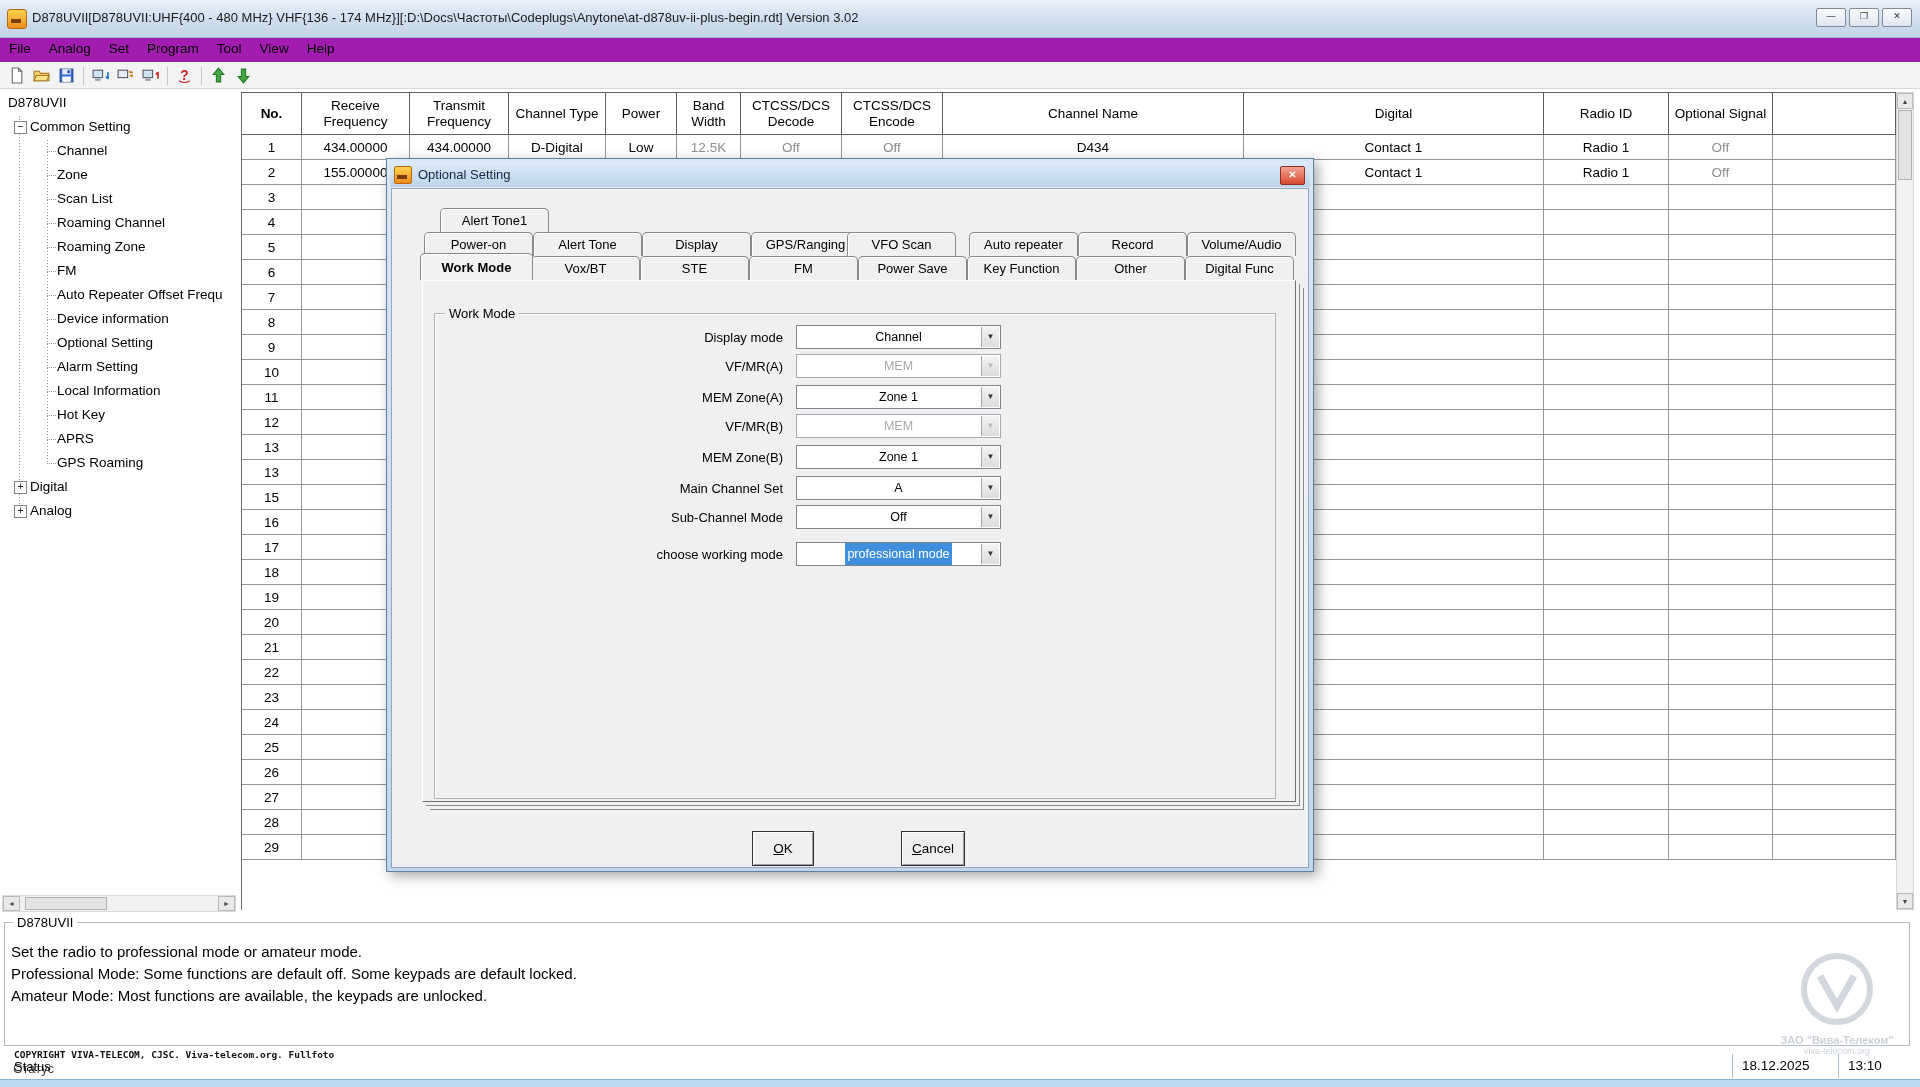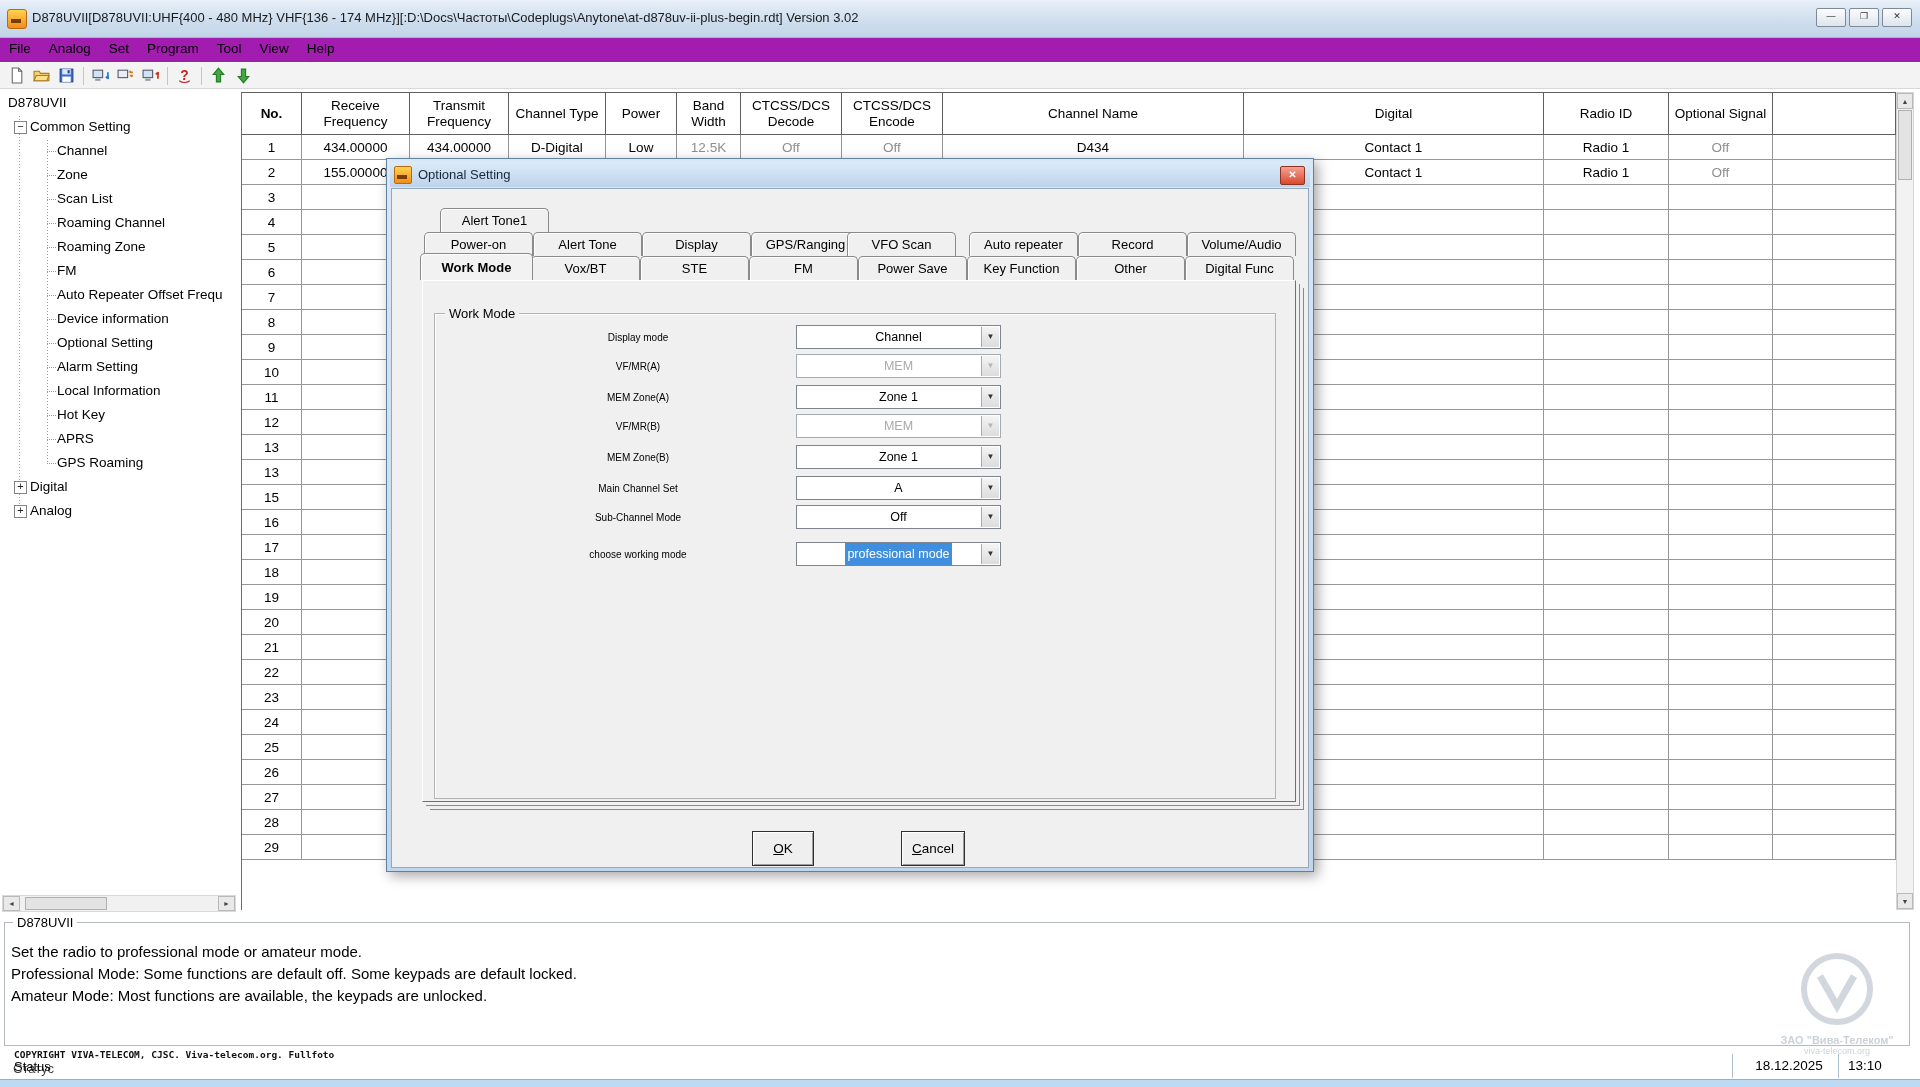--- a/index.html
+++ b/index.html
@@ -75,21 +75,21 @@
   .tab{position:absolute;height:24px;background:#f0f0f0;border:1px solid #8a8a8a;border-bottom:none;
        border-radius:5px 5px 0 0;box-shadow:inset 1px 1px 0 #fff;font-size:13px;
        display:flex;align-items:center;justify-content:center;box-sizing:border-box;}
   .tab.active{font-weight:bold;height:27px;z-index:3;background:#f2f2f2;}
   .tpanel{position:absolute;left:30px;top:91px;width:874px;height:522px;background:#f0f0f0;
           border:1px solid;border-color:#ffffff #6f6f6f #6f6f6f #ffffff;box-sizing:border-box;z-index:2;}
   .stack1{position:absolute;left:34px;top:95px;width:874px;height:522px;border-right:1px solid #8a8a8a;border-bottom:1px solid #8a8a8a;box-sizing:border-box;}
   .stack2{position:absolute;left:38px;top:99px;width:874px;height:522px;border-right:1px solid #8a8a8a;border-bottom:1px solid #8a8a8a;box-sizing:border-box;}
   .grpbox{position:absolute;left:41px;top:123px;width:842px;height:486px;border:1px solid #b2b2b2;box-shadow:1px 1px 0 #fff inset;box-sizing:border-box;}
   .grp-label{position:absolute;top:-8px;left:10px;background:#f0f0f0;padding:0 4px;font-size:13px;}
-  .flabel{position:absolute;left:100px;width:290px;text-align:center;font-size:10px;height:25px;line-height:25px;}
+  .flabel{position:absolute;left:100px;width:290px;text-align:right;font-size:13px;height:25px;line-height:25px;}
   .combo{position:absolute;left:403px;width:205px;height:24px;background:#fff;border:1px solid #7e858e;
          font-size:12.5px;text-align:center;line-height:22px;box-sizing:border-box;}
   .combo .val{display:inline-block;padding:0 2px;}
   .combo.selected .val{background:#3f8fde;color:#fff;}
   .combo.disabled{border-color:#a4abb3;}
   .combo.disabled .val{color:#a9a9a9;}
   .carr{position:absolute;top:1px;right:1px;bottom:1px;width:17px;background:linear-gradient(#f4f4f4,#dcdcdc);
         border-left:1px solid #aaa;color:#333;font-size:8px;line-height:20px;text-align:center;}
   .combo.disabled .carr{color:#b5b5b5;}
   .dbtn{position:absolute;top:642px;height:35px;background:#efefef;border:1px solid #2f2f2f;
@@ -676,21 +676,21 @@
     <div class="gb-label">D878UVII</div>
     <div id="info-lines">
         <div class="gb-line" style="top: 20px;">Set the radio to professional mode or amateur mode.</div>
         <div class="gb-line" style="top: 42px;">Professional Mode: Some functions are default off. Some keypads are default locked.</div>
         <div class="gb-line" style="top: 64px;">Amateur Mode: Most functions are available, the keypads are unlocked.</div>
       </div>
   </div>
   <div class="copyright">COPYRIGHT VIVA-TELECOM, CJSC. Viva-telecom.org. Fullfoto</div>
   <div class="statusword2">Статус</div>
   <div class="statusword">Status</div>
-  <div class="scell" style="left:1732px;width:104px;text-align:center;">18.12.2025</div>
+  <div class="scell" style="left:1732px;width:104px;">18.12.2025</div>
   <div class="scell" style="left:1838px;width:60px;">13:10</div>
   <div class="bluestrip"></div>
 
   <div class="wmark">
     <svg width="78" height="78" viewBox="0 0 78 78">
       <circle cx="39" cy="39" r="33" fill="none" stroke="#cdd3da" stroke-width="6"></circle>
       <path d="M22 26l17 30 17-30" fill="none" stroke="#cdd3da" stroke-width="7"></path>
     </svg>
     <div class="org">ЗАО "Вива-Телеком"</div>
     <div class="site">viva-telecom.org</div>

